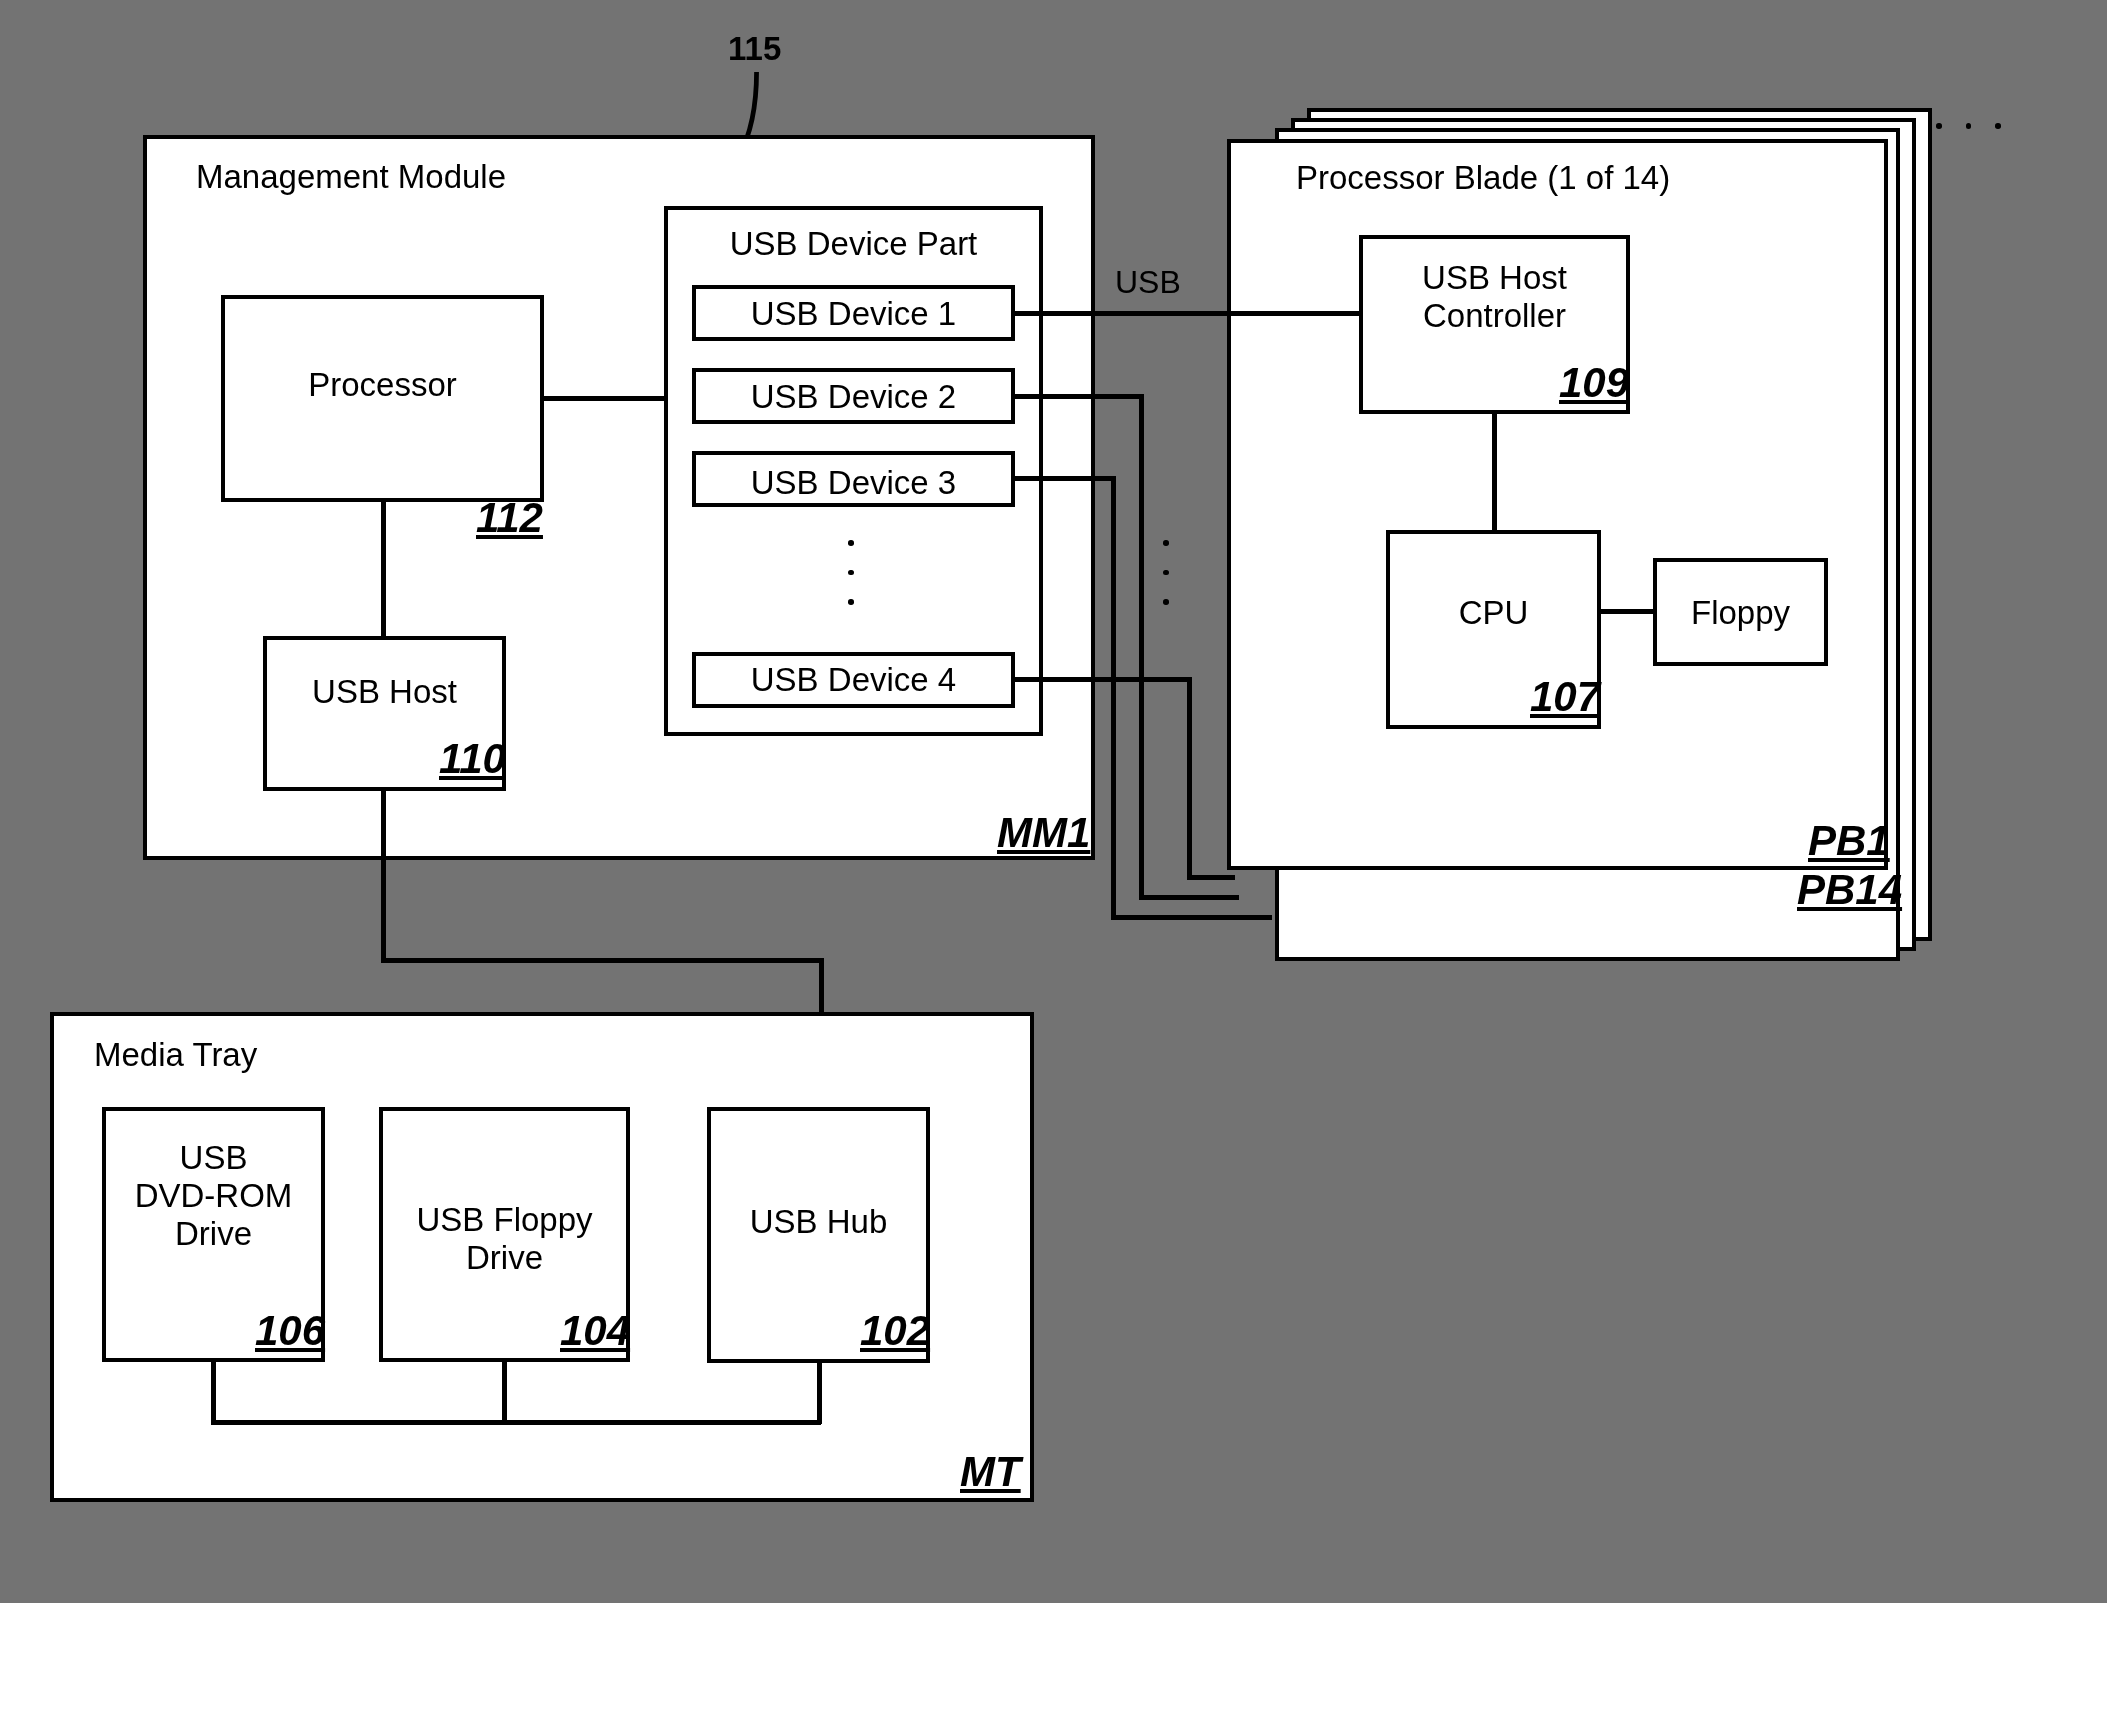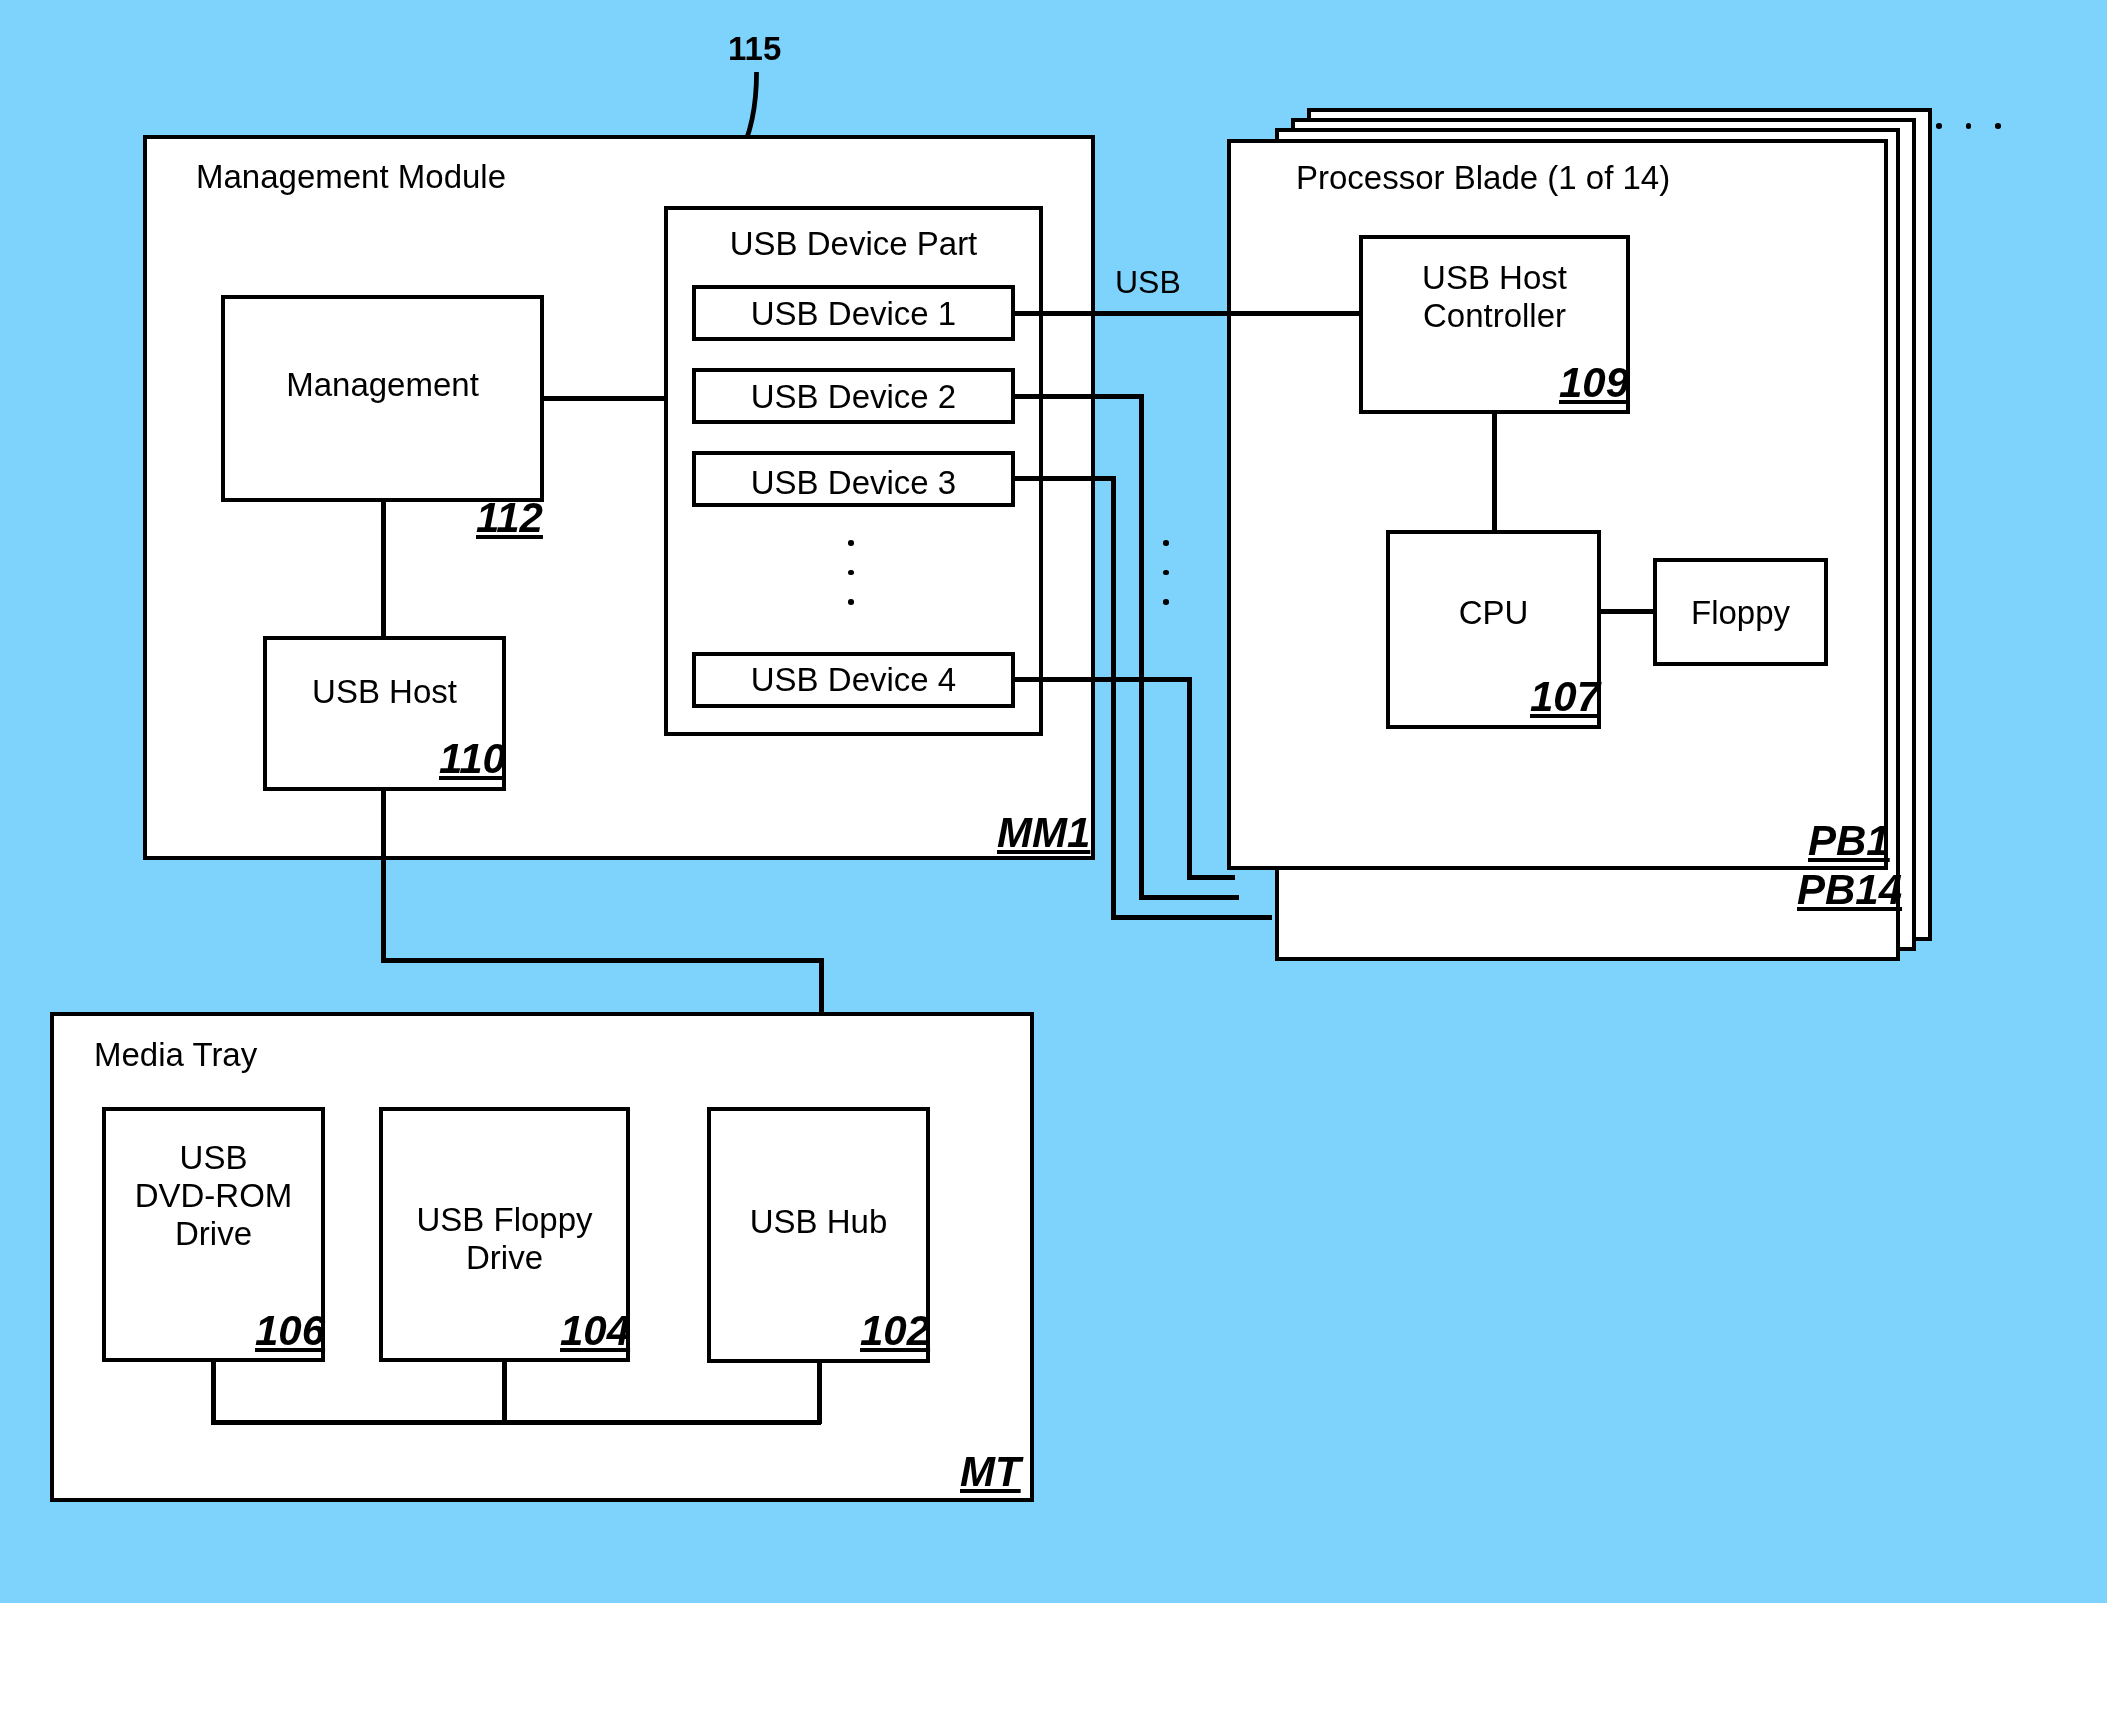--- a/index.html
+++ b/index.html
@@ -6,21 +6,21 @@
   body {
     margin: 0;
     padding: 0;
     background: #fff;
     font-family: Arial, Helvetica, sans-serif;
   }
   .canvas {
     position: relative;
     width: 2108px;
     height: 1603px;
-    background: #7dd3fc;
+    background: #737373;
   }
   .box {
     position: absolute;
     border: 4.8px solid #000;
     background: #fff;
   }
   .label {
     position: absolute;
     font-size: 33px;
     color: #000;
@@ -63,21 +63,21 @@
   <div class="label" style="left:728px; top:29.5px; font-weight:bold;">115</div>
   <svg class="lead" style="left:685px; top:72px;" width="159" height="143" viewBox="0 0 200 180">
     <path d="M90 0 Q 90 130 0 168" stroke="#000" stroke-width="6" fill="none"></path>
   </svg>
 
   <div class="box" style="left:143px; top:135px; width:952px; height:725px;"></div>
   <div class="label" style="left:196px; top:158px;">Management Module</div>
   <div class="ref" style="left:997px; top:809px;">MM1</div>
 
   <div class="box" style="left:221px; top:295px; width:323px; height:207px;"></div>
-  <div class="center-label" style="left:221px; top:366px; width:323px;">Management</div>
+  <div class="center-label" style="left:221px; top:366px; width:323px;">Processor</div>
   <div class="ref" style="left:476px; top:446px;margin-top:48px;">112</div>
 
   <div class="box" style="left:263px; top:636px; width:243px; height:155px;"></div>
   <div class="center-label" style="left:263px; top:673px; width:243px;">USB Host</div>
   <div class="ref" style="left:439px; top:735px;">110</div>
 
   <div class="line vline" style="left:381px; top:502px; height:134px;"></div>
 
   <div class="line hline" style="left:544px; top:396px; width:120px;"></div>
 

